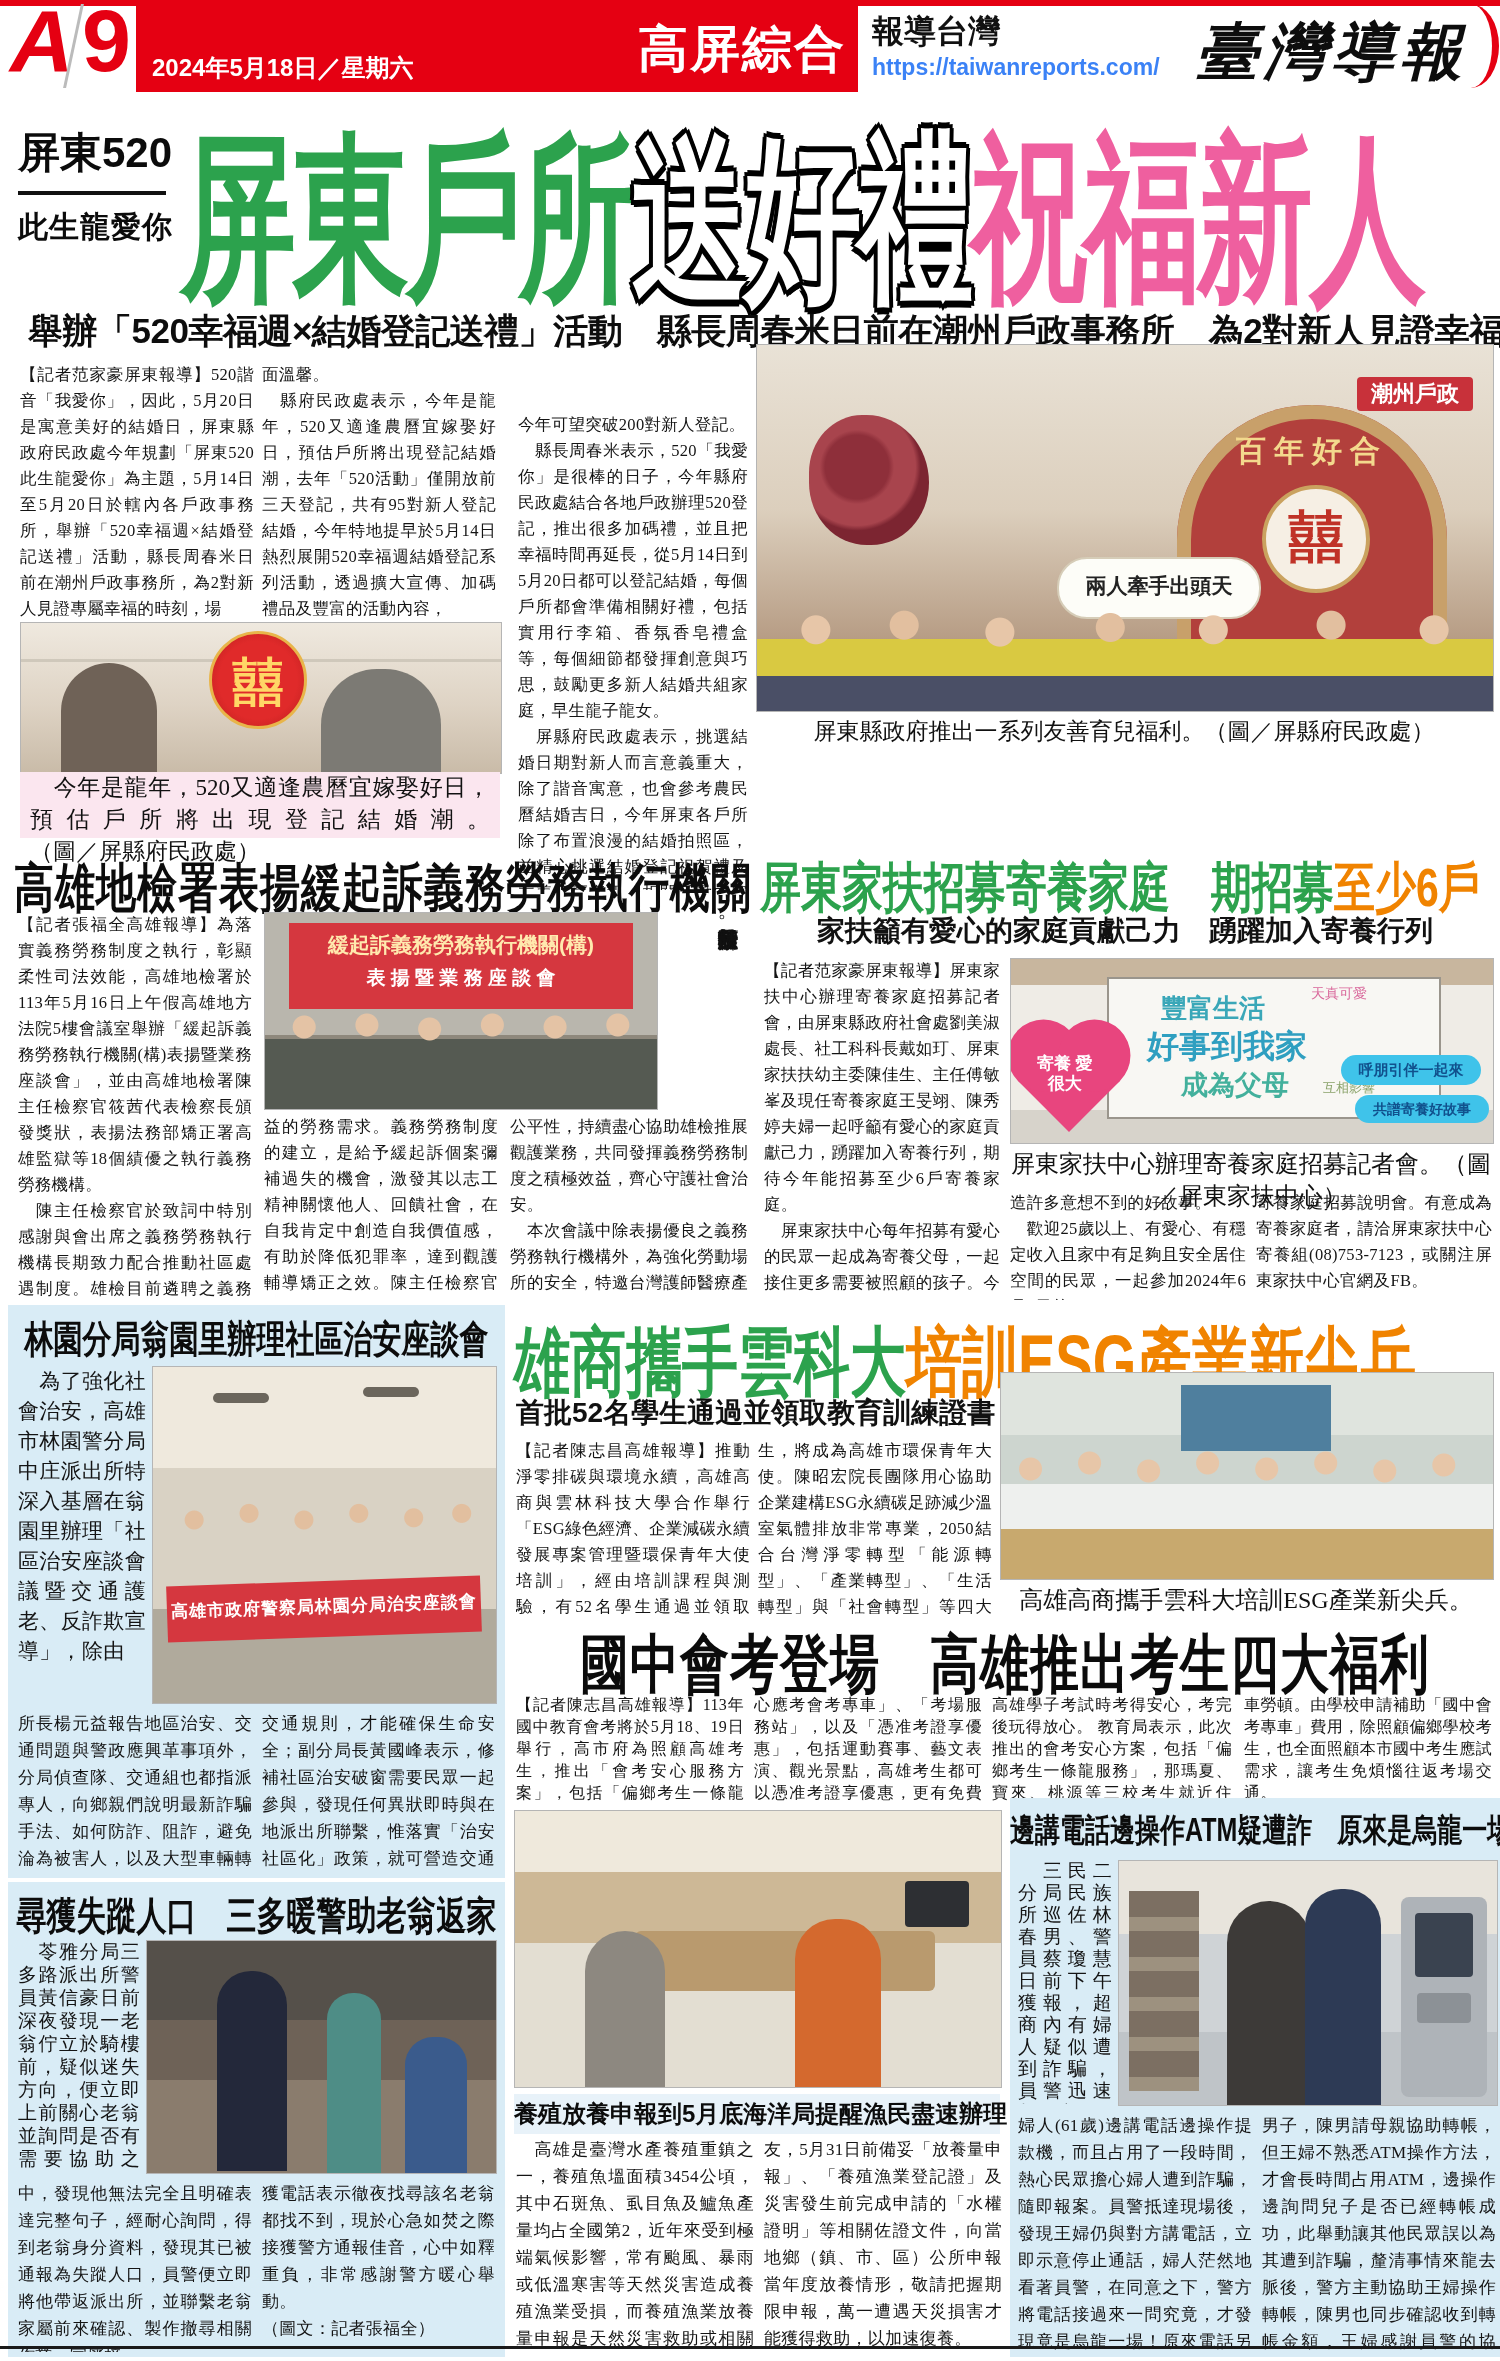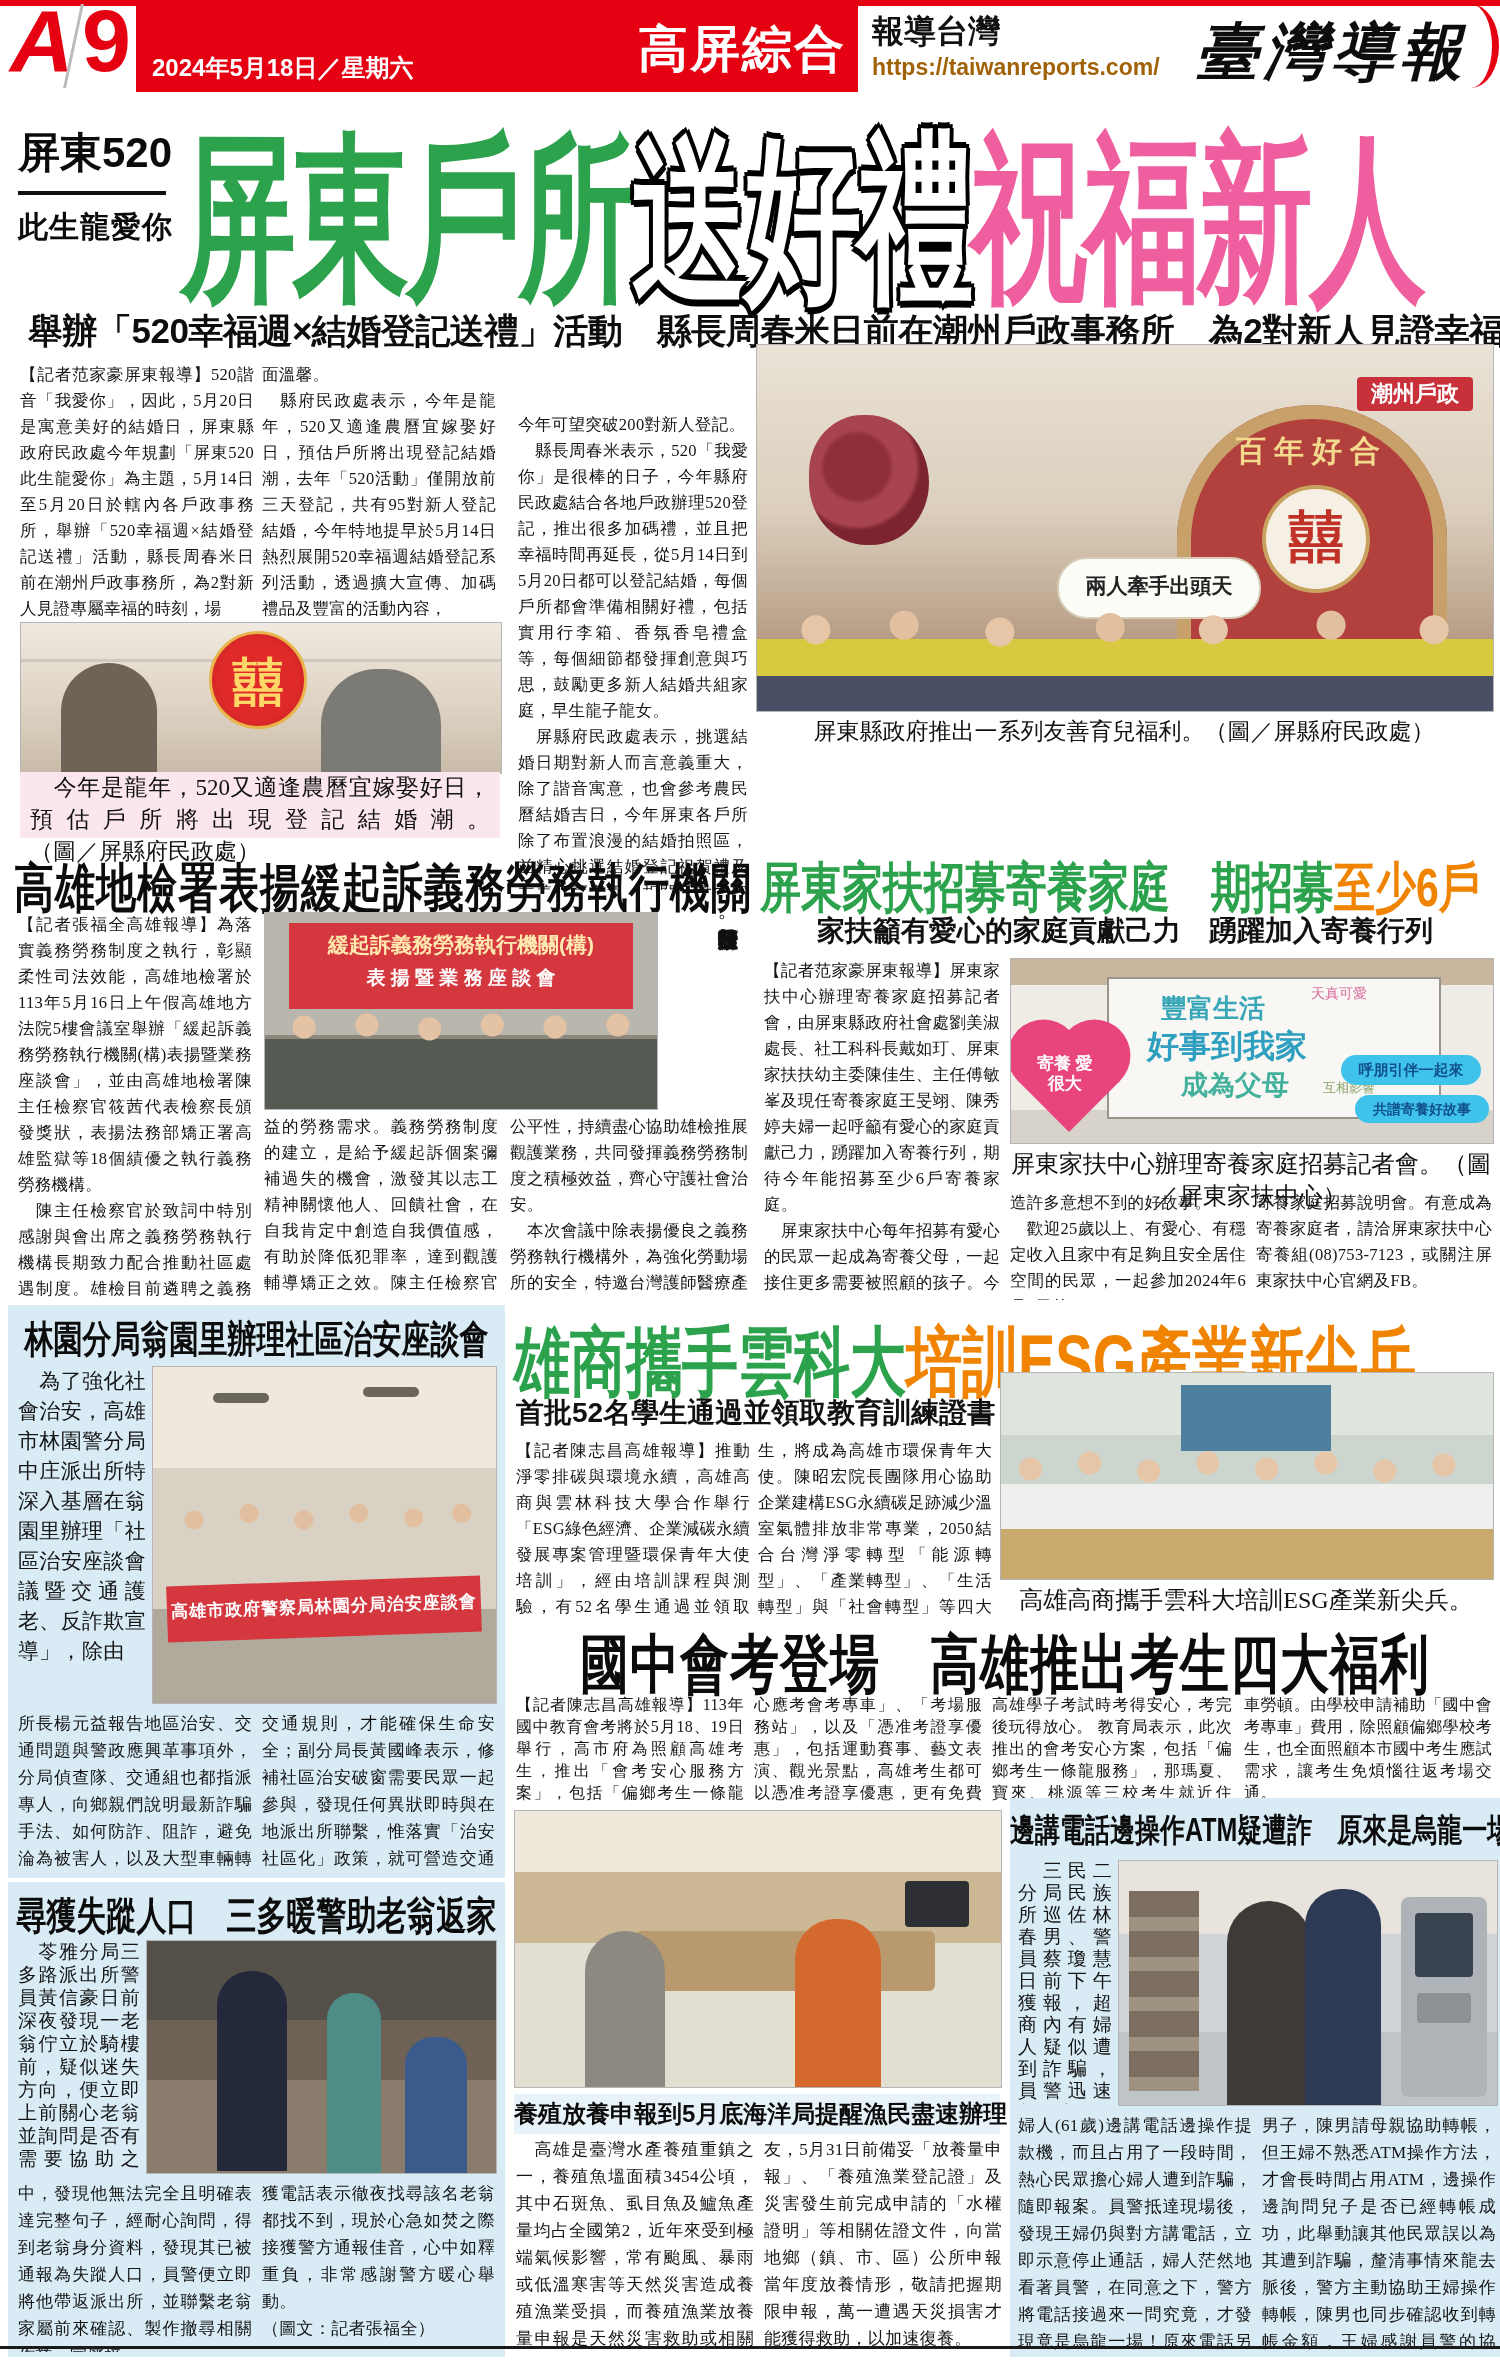--- a/index.html
+++ b/index.html
@@ -41,21 +41,21 @@
   <div class="abs" style="left:0;top:0;width:1500px;height:6px;background:#e50012;"></div>
   <div class="abs" style="left:136px;top:6px;width:722px;height:86px;background:#e50012;"></div>
   <div class="abs sans" style="left:10px;top:0;width:126px;height:92px;">
     <span class="abs bold" style="left:0;top:-10px;font-size:88px;color:#e50012;font-style:italic;">A</span>
     <span class="abs" style="left:62px;top:4px;width:3px;height:84px;background:#bbb;transform:skewX(-12deg);"></span>
     <span class="abs bold" style="left:72px;top:-10px;font-size:88px;color:#e50012;">9</span>
   </div>
   <div class="abs sans bold" style="left:152px;top:52px;font-size:24px;color:#ffffff;">2024年5月18日／星期六</div>
   <div class="abs sans bold" style="left:638px;top:16px;font-size:50px;color:#ffffff;letter-spacing:2px;text-align:center;">高屏綜合</div>
   <div class="abs sans bold" style="left:872px;top:10px;font-size:32px;color:#111;">報導台灣</div>
-  <div class="abs sans bold" style="left:872px;top:54px;font-size:23px;color:#a16207;">https://taiwanreports.com/</div>
+  <div class="abs sans bold" style="left:872px;top:54px;font-size:23px;color:#3b82f6;">https://taiwanreports.com/</div>
   <div class="abs bold" style="left:1196px;top:10px;font-size:62px;letter-spacing:6px;color:#0d0d0d;font-style:italic;">臺灣導報</div>
   <div class="abs" style="left:1452px;top:4px;width:40px;height:84px;border-right:7px solid #e50012;border-radius:0 60% 60% 0 / 0 50% 50% 0;"></div>
 
   <div class="abs sans" style="left:18px;top:125px;width:158px;">
     <div class="bold" style="font-size:42px;color:#0b0b0b;">屏東520</div>
     <div style="width:148px;height:4px;background:#111;margin:10px 0 12px 0;"></div>
     <div class="bold" style="font-size:30px;color:#0b0b0b;letter-spacing:1px;">此生龍愛你</div>
   </div>
   <div class="abs sans nowrap" style="left:180px;top:100px;font-size:116px;font-weight:900;letter-spacing:-3px;transform:scaleY(1.55);transform-origin:top left;">
     <span class="hl-green">屏東戶所</span><span class="hl-outline">送好禮</span><span class="hl-pink">祝福新人</span>

